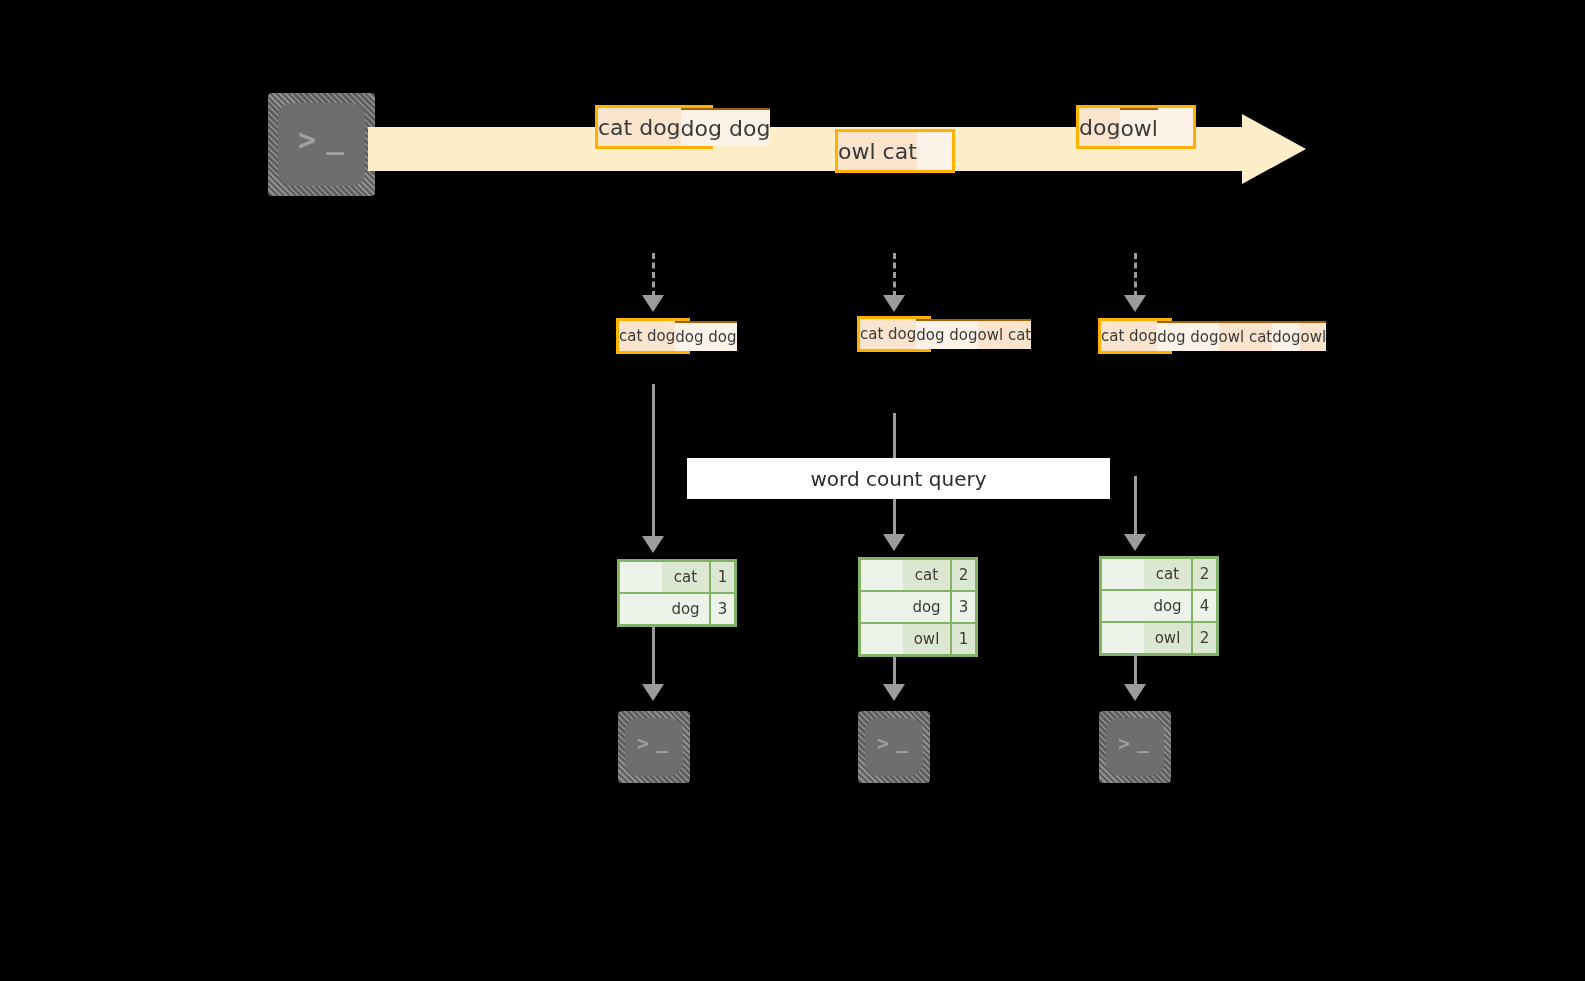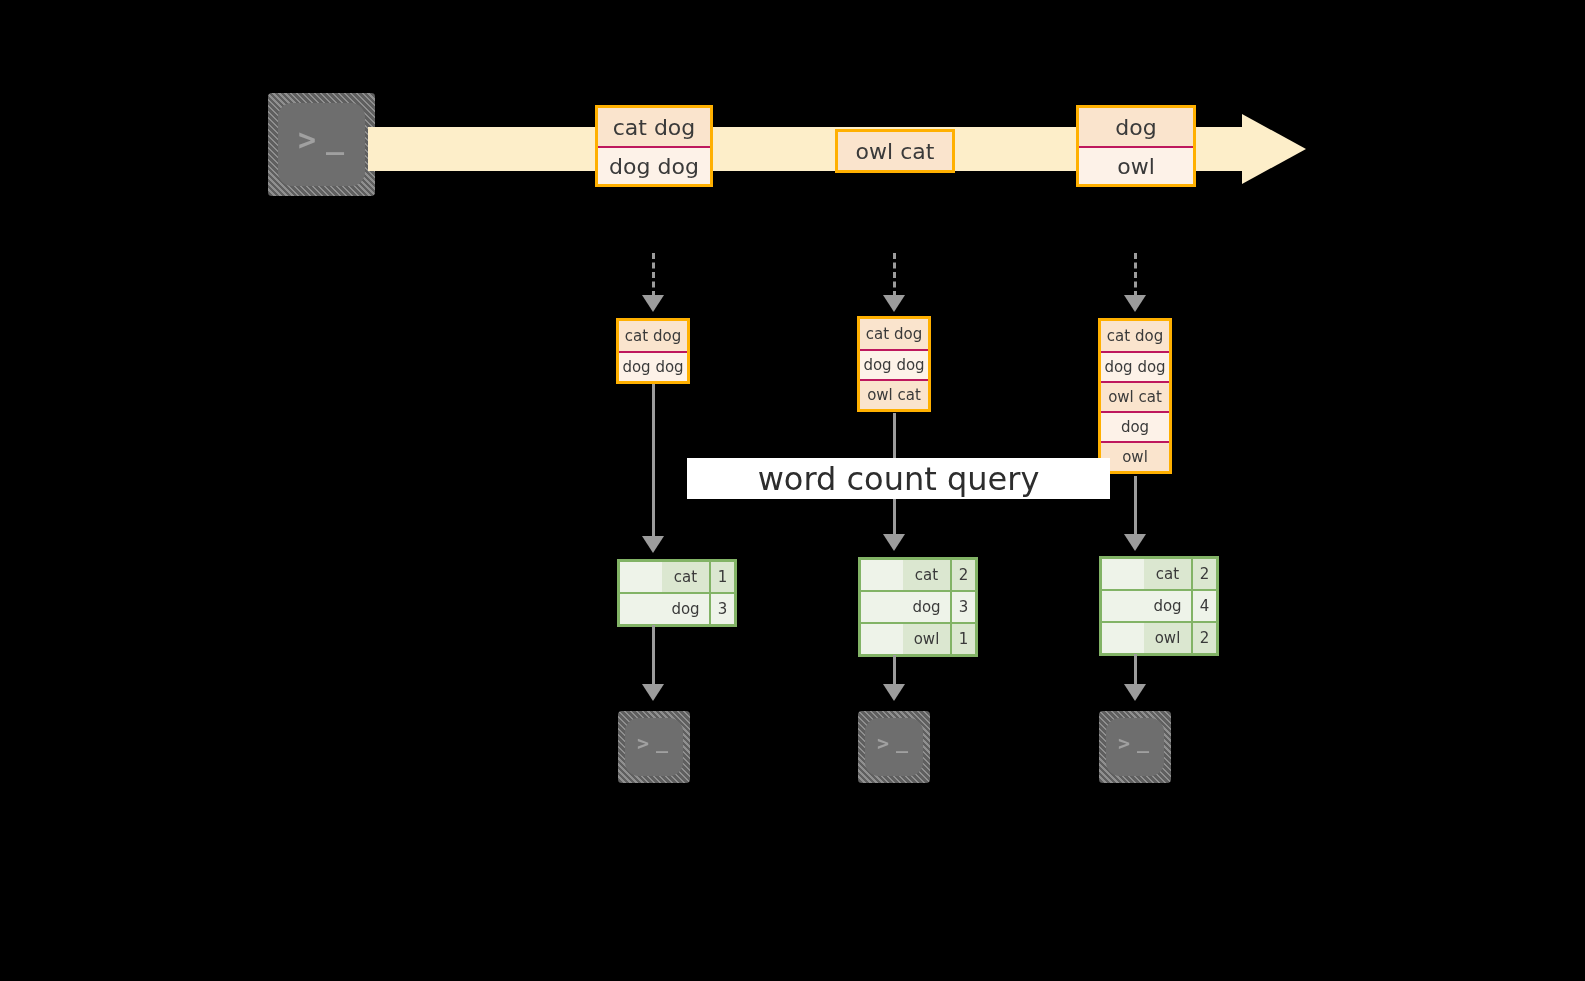--- a/index.html
+++ b/index.html
@@ -75,36 +75,36 @@
     border-left: 64px solid #fdeec9;
   }
 
   
   .obox {
     position: absolute;
     box-sizing: border-box;
     border: 3px solid #ffb000;
     background: #fdf2e8;
     display: flex;
-    flex-direction: column;
+    flex-direction: row;
   }
   .obox .row {
     box-sizing: border-box;
     display: flex;
     align-items: center;
     justify-content: center;
     color: #3a3a3a;
     background: #fdf2e8;
     white-space: nowrap;
   }
   .obox .row.alt {
     background: #fae4cd;
   }
   .obox .row + .row {
-    border-top: 2px solid #be185d;
+    border-top: 2px solid #a16207;
   }
 
   
   .obox.big .row {
     height: 38px;
     font-size: 22px;
   }
   
   .obox.small .row {
     height: 30px;
@@ -171,21 +171,21 @@
     position: absolute;
     left: 687px;
     top: 458px;
     width: 423px;
     height: 41px;
     background: #ffffff;
     display: flex;
     align-items: center;
     justify-content: center;
     color: #2d2d2d;
-    font-size: 32px;
+    font-size: 20px;
     white-space: nowrap;
   }
 </style>
 </head>
 <body>
 
 <div id="stage">
 
   <div class="term" style="left:268px; top:93px; width:107px; height:103px;">
     <div class="hatch"></div>

